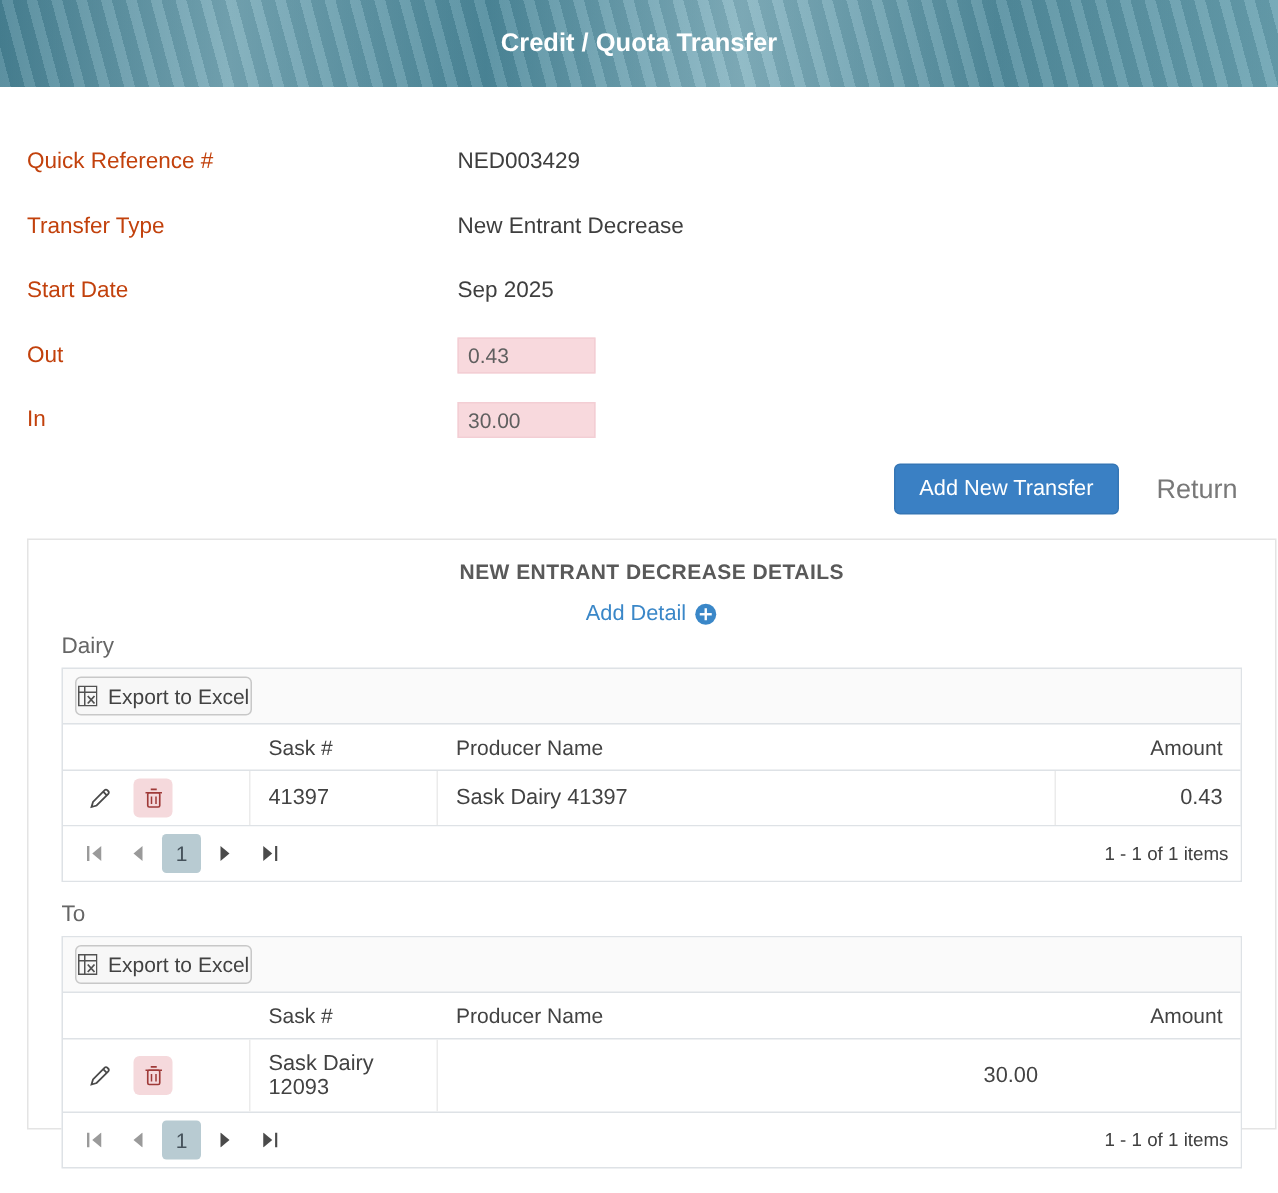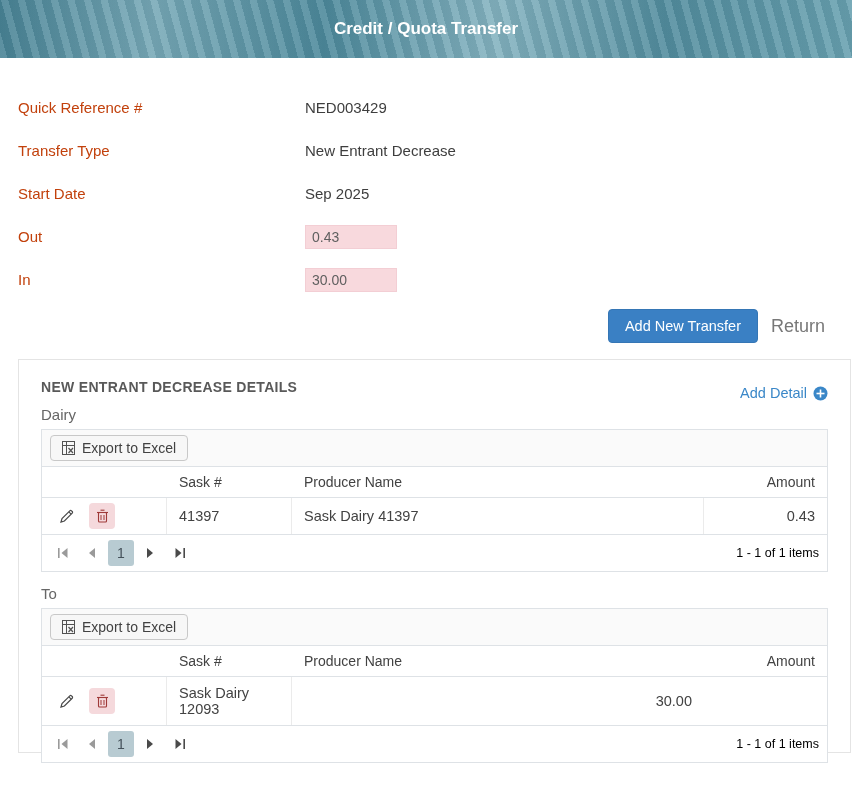--- a/index.html
+++ b/index.html
@@ -42,21 +42,21 @@
     outline: none;
   }
 
   
   .actions-row {
     margin-top: 8px;
     display: flex;
     justify-content: flex-end;
     align-items: center;
     padding-right: 27px;
-    gap: 13px;
+    gap: 25px;
   }
   .btn-primary {
     background: #3a80c4;
     color: #ffffff;
     border: 1px solid #3576b5;
     border-radius: 4px;
     padding: 8px 16px;
     font-size: 14.5px;
     font-family: "Liberation Sans", sans-serif;
     cursor: pointer;
@@ -65,23 +65,24 @@
 
   
   .details-panel {
     margin: 16px 1px 0 18px;
     border: 1px solid #e4e4e4;
     background: #ffffff;
     height: 394px;
   }
   .panel-title-row {
     display: flex;
-    justify-content: space-between;
+    justify-content: flex-end;
     align-items: center;
     padding: 13px 22px 2px 22px;
+    flex-direction: column;
   }
   .panel-title {
     color: #595959;
     font-weight: 700;
     font-size: 14px;
     letter-spacing: 0.3px;
   }
   .add-detail-link {
     color: #3a87c8;
     font-size: 14.5px;
@@ -101,21 +102,21 @@
     border-bottom: 1px solid #dee2e6;
     background: #fafafa;
   }
   .export-btn {
     display: inline-flex;
     align-items: center;
     gap: 7px;
     background: #f7f7f7;
     border: 1px solid #c8c8c8;
     border-radius: 4px;
-    padding: 4px 11px;
+    padding: 4px 1px;
     font-size: 14px;
     color: #424242;
     font-family: "Liberation Sans", sans-serif;
     cursor: pointer;
   }
   .grid-header, .grid-row {
     display: grid;
     grid-template-columns: 125px 125px 1fr 123px;
   }
   .grid-header { border-bottom: 1px solid #dee2e6; }
@@ -161,21 +162,21 @@
   }
   .pager-page {
     width: 26px; height: 26px;
     display: flex; align-items: center; justify-content: center;
     background: #b8cbd2;
     border-radius: 3px;
     font-size: 14px;
     color: #44515a;
     cursor: pointer;
   }
-  .pager-info { margin-left: auto; font-size: 12.5px; color: #000000; }
+  .pager-info { margin-left: auto; font-size: 12.5px; color: #404040; }
 
   svg { display: block; }
 </style>
 </head>
 <body>
 
 <div class="app-header">
   <span>Credit / Quota Transfer</span>
 </div>
 

